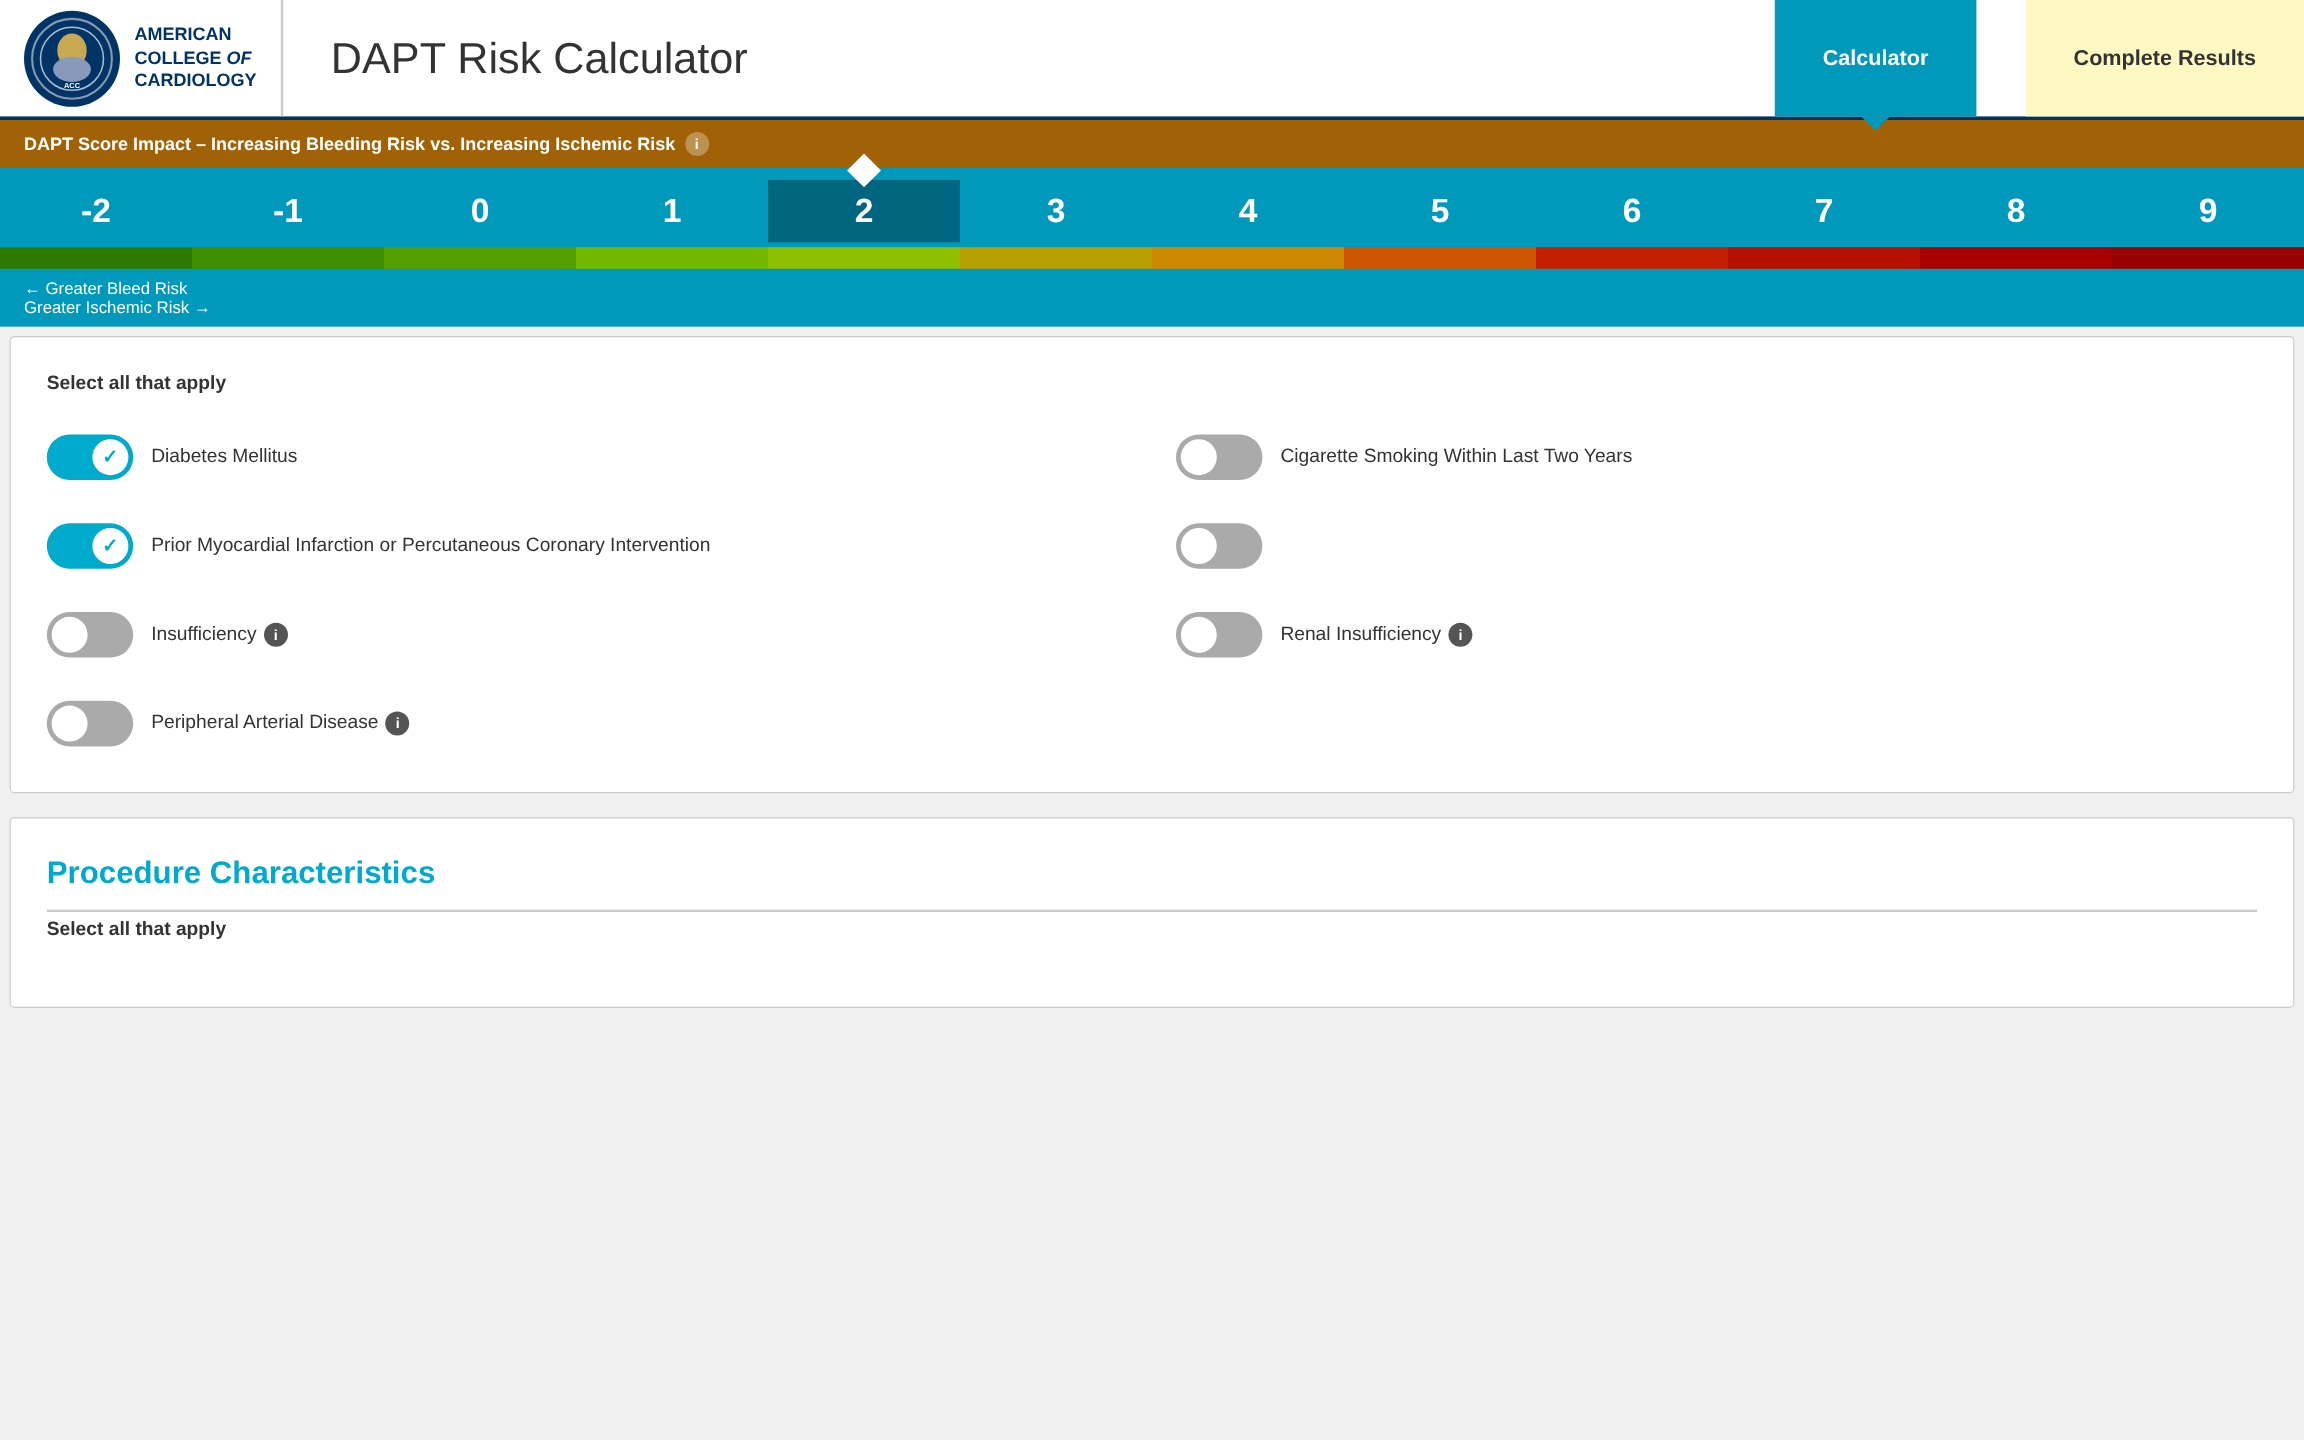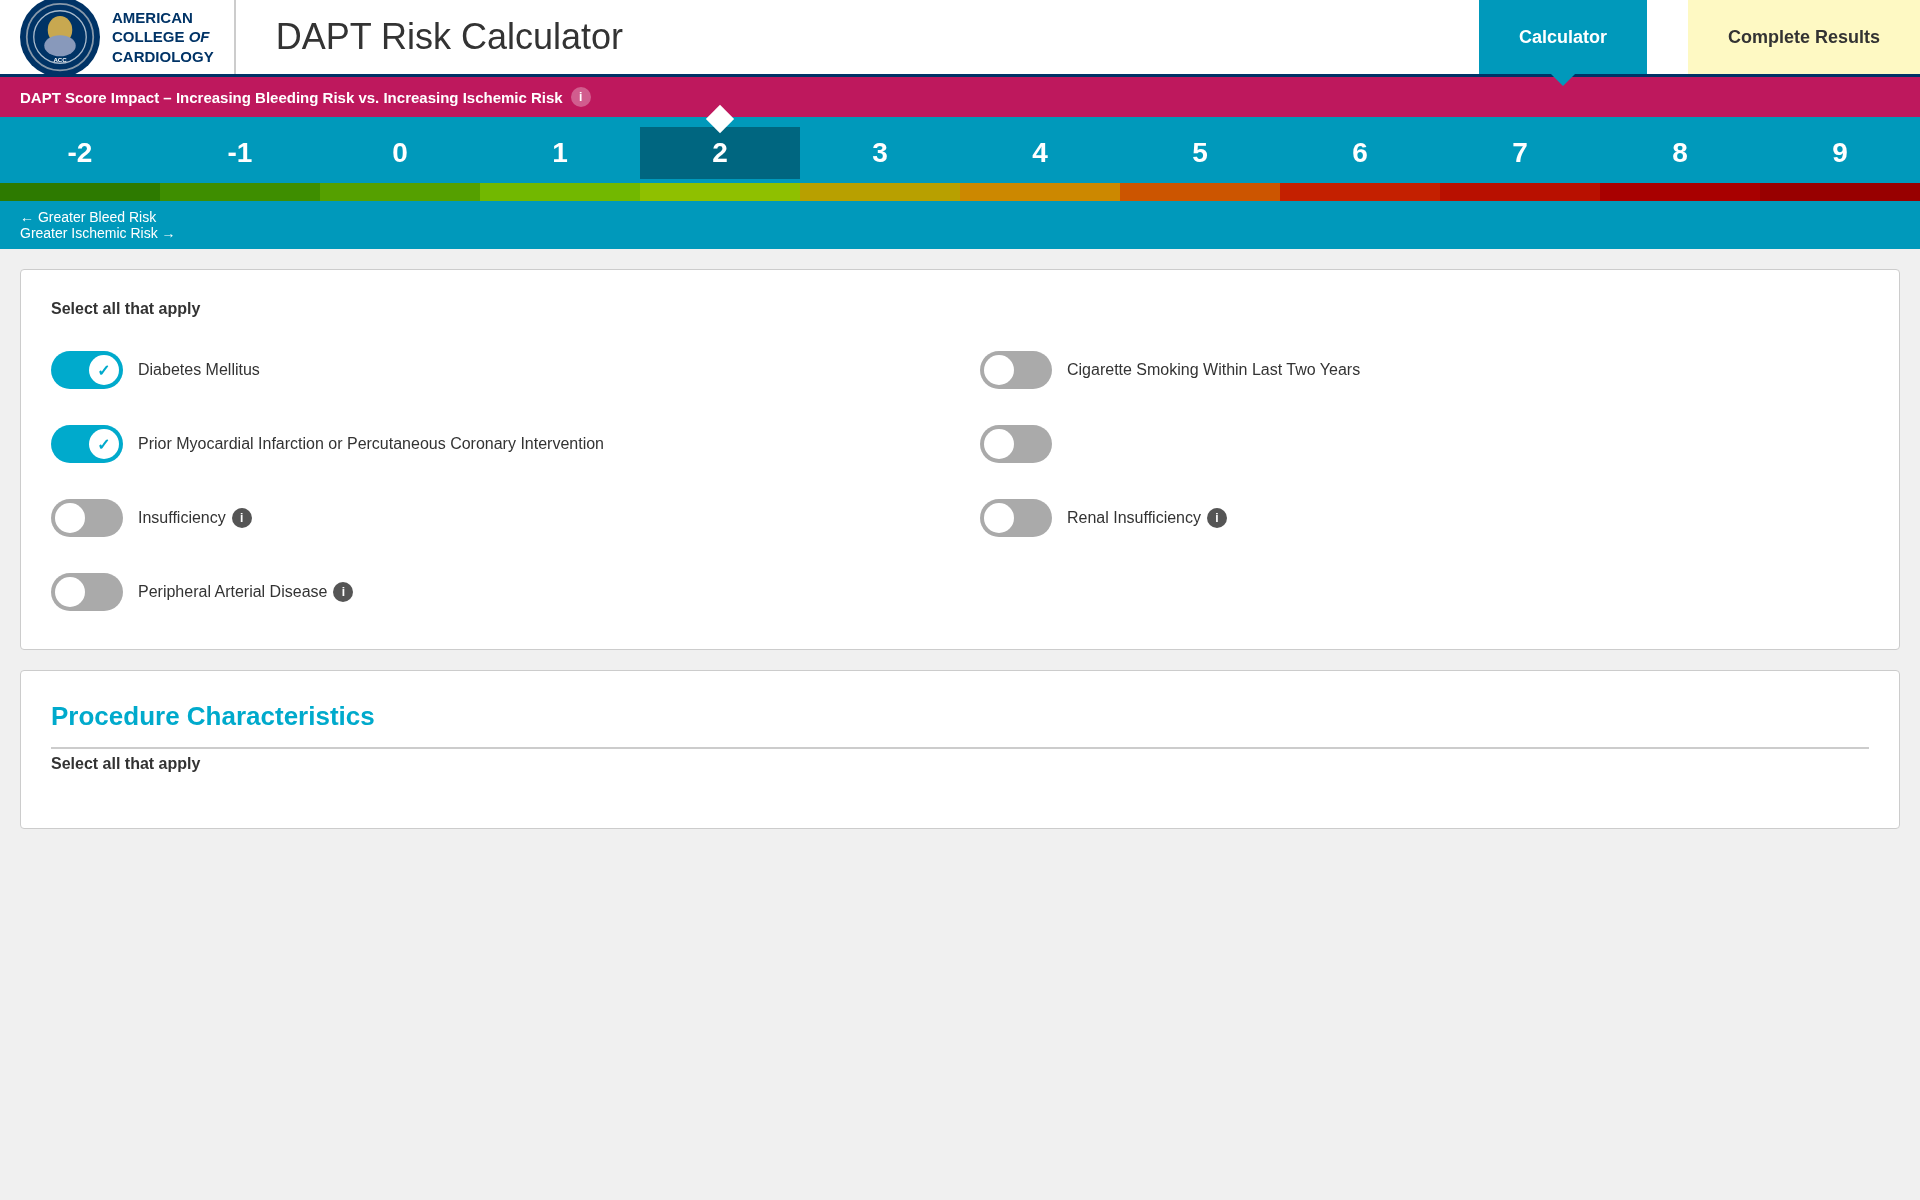--- a/index.html
+++ b/index.html
@@ -4,21 +4,21 @@
   <style>
     * { box-sizing: border-box; margin: 0; padding: 0; }
     body { font-family: Arial, sans-serif; background: #f0f0f0; min-width: 1400px; }
 
     
     .header {
       display: flex;
       align-items: stretch;
       background: #fff;
       border-bottom: 3px solid #003366;
-      height: 77px;
+      height: 100px;
     }
     .header-logo {
       display: flex;
       align-items: center;
       padding: 10px 20px;
       border-right: 2px solid #ccc;
     }
     .logo-circle {
       width: 80px;
       height: 80px;
@@ -91,21 +91,21 @@
       background: #fef9c3;
       color: #333;
     }
 
     
     .score-section {
       background: #0099bb;
       padding: 0;
     }
     .score-bar-header {
-      background: #be185d;
+      background: #a16207;
       padding: 10px 20px;
       color: #fff;
       font-weight: bold;
       font-size: 15px;
       display: flex;
       align-items: center;
       gap: 8px;
     }
     .info-icon {
       display: inline-flex;
@@ -161,21 +161,21 @@
       justify-content: space-between;
       padding: 8px 20px;
       color: #fff;
       font-size: 14px;
       background: #0099bb;
       flex-direction: column;
     }
 
     
     .main-content {
-      padding: 20px;
+      padding: 8px;
     }
 
     
     .card {
       background: #fff;
       border: 1px solid #ccc;
       border-radius: 4px;
       padding: 30px;
       margin-bottom: 20px;
     }

